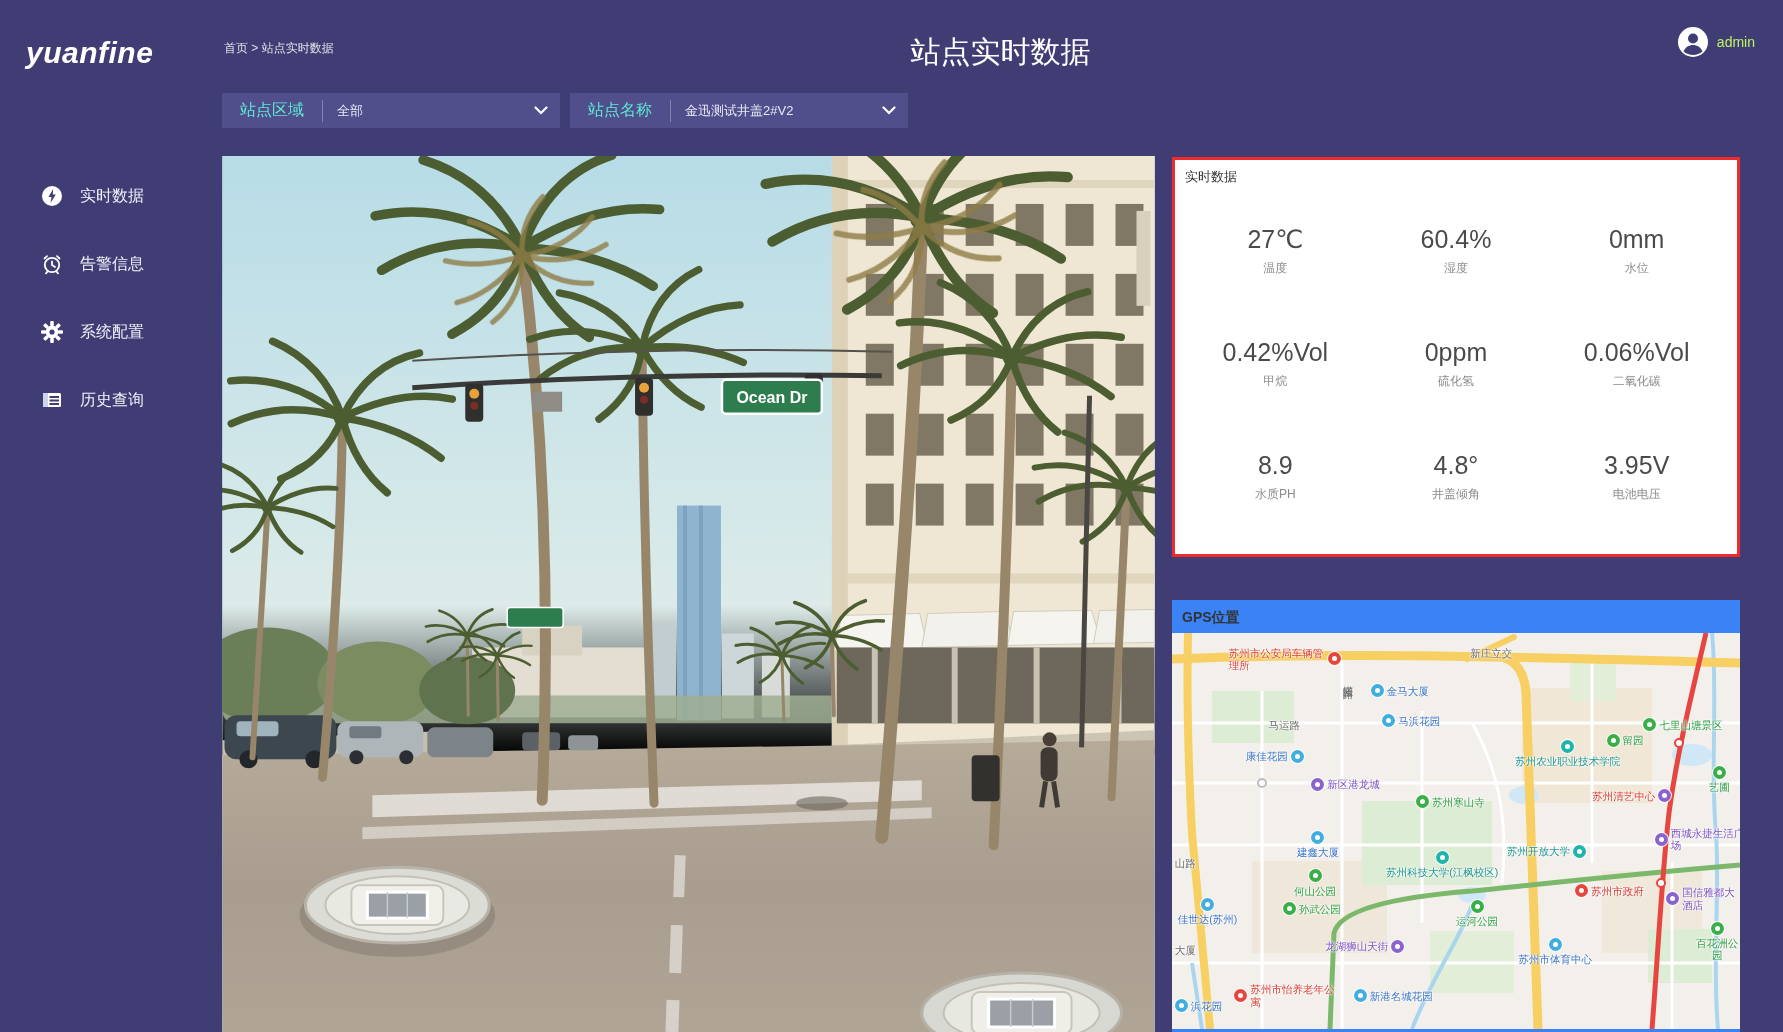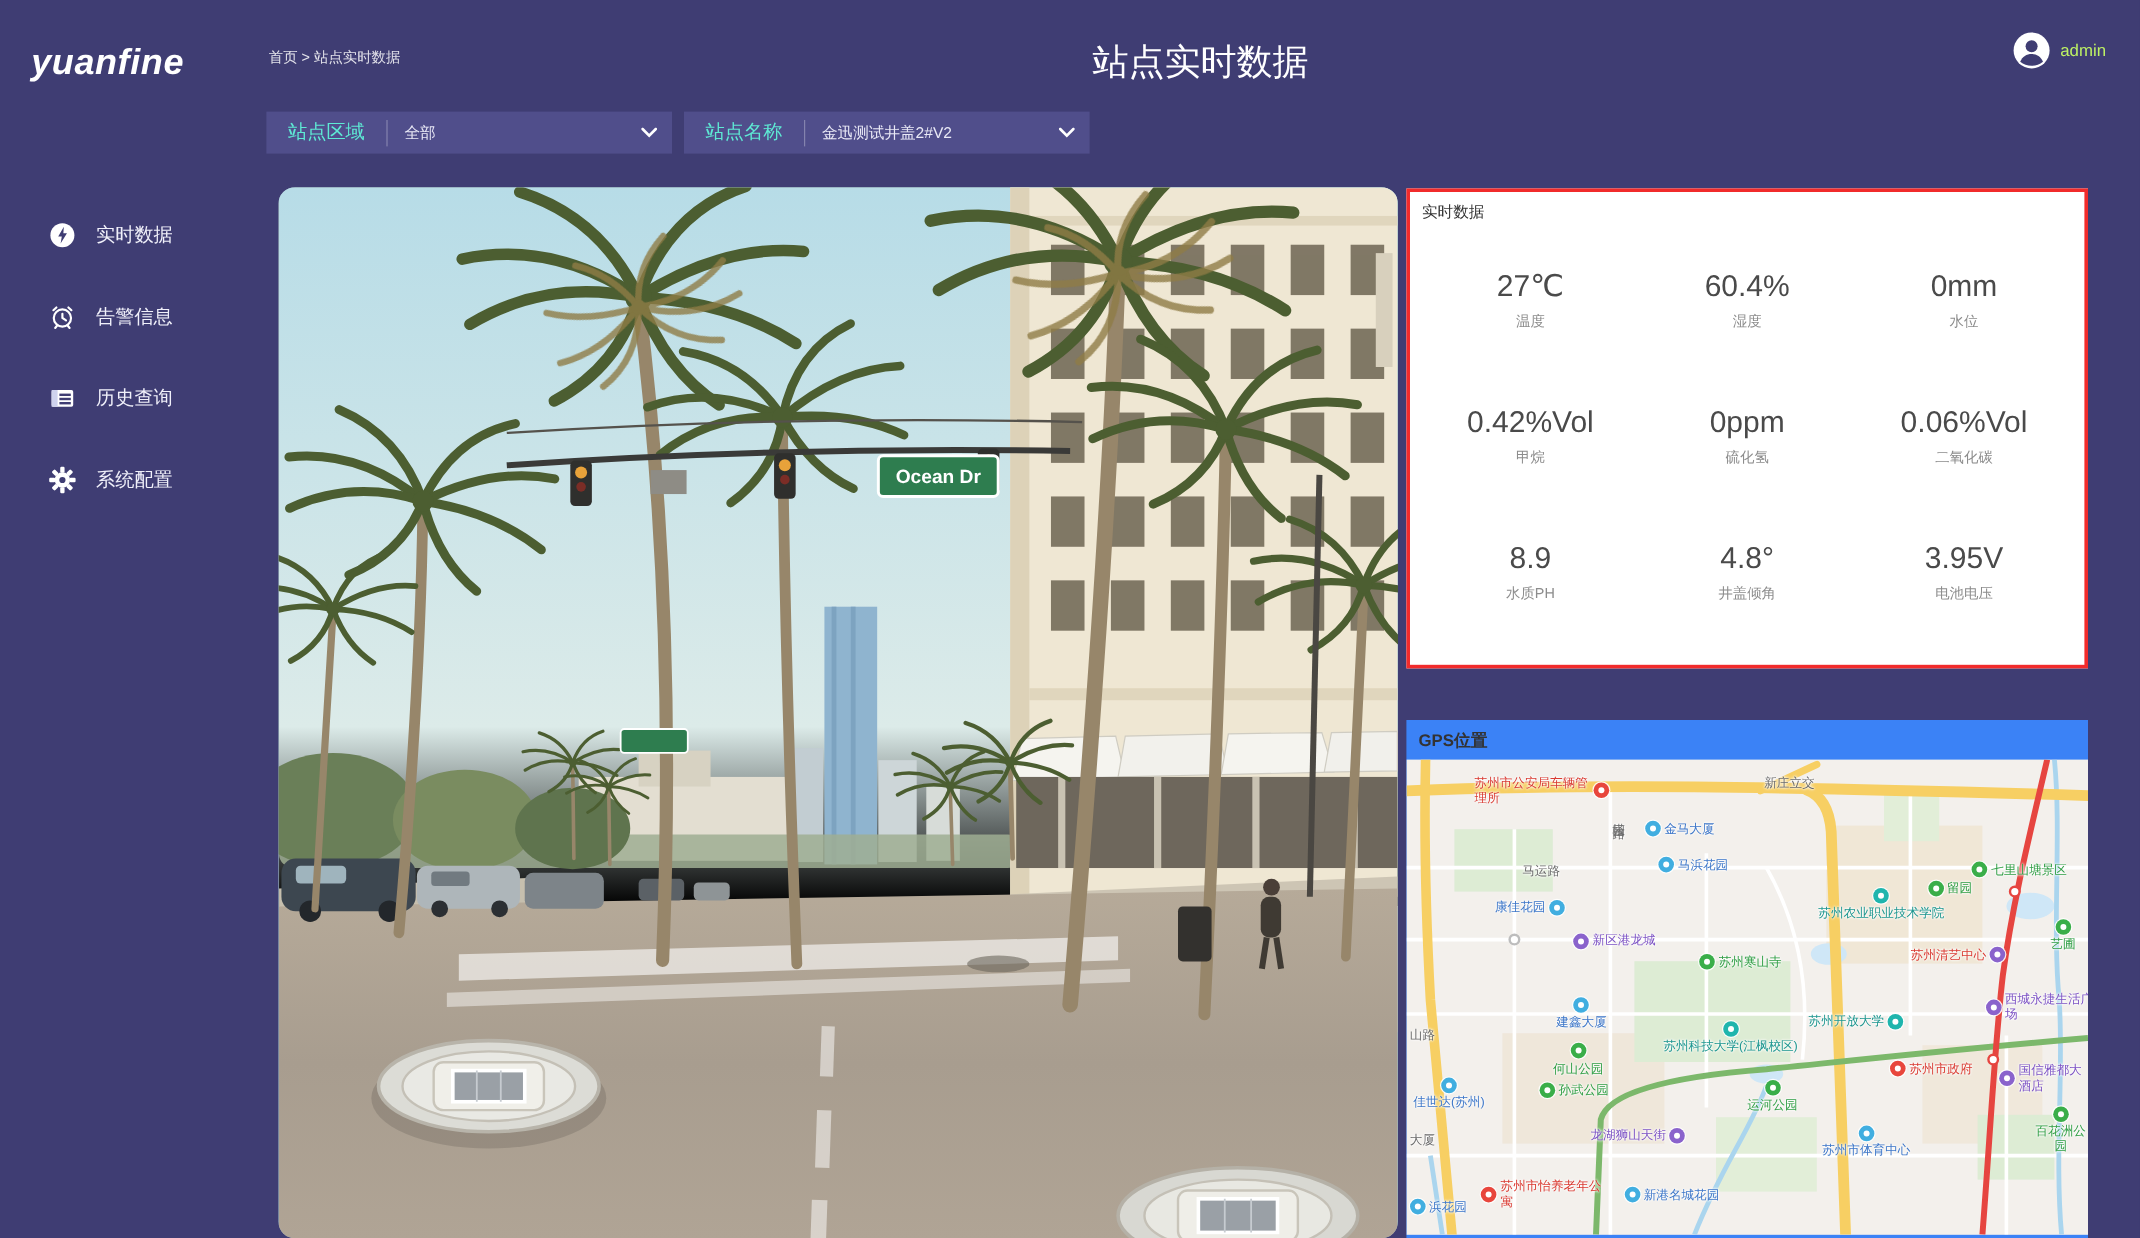--- a/index.html
+++ b/index.html
@@ -35,21 +35,21 @@
   .filters{position:absolute;left:222px;top:93px;display:flex;gap:10px;}
   .filter-group{display:flex;align-items:center;height:35px;background:var(--panel,#504e8b);cursor:pointer;}
   .filter-label{padding:0 18px;font-size:16px;color:#5eead4;}
   .filter-divider{width:1px;height:22px;background:rgba(255,255,255,.3);}
   .filter-value{padding:0 14px;font-size:13px;color:#e9e9f6;}
   .fg-region{width:338px;}
   .fg-site{width:338px;}
   .filter-chevron{margin-left:auto;margin-right:12px;display:flex;}
 
   
-  .photo-card{position:absolute;left:232px;top:156px;width:933px;height:876px;overflow:hidden;background:#9db7bd;border-radius:14px;}
+  .photo-card{position:absolute;left:222px;top:156px;width:933px;height:876px;overflow:hidden;background:#9db7bd;}
   .photo-card svg{display:block;}
 
   
   .rt-card{position:absolute;left:1172px;top:157px;width:568px;height:400px;background:#fff;border:3px solid var(--accent-red,#f12b2b);color:#333;}
   .rt-title{padding:8px 0 0 10px;font-size:13px;color:#333;}
   .metrics-grid{display:grid;grid-template-columns:1fr 1fr 1fr;grid-template-rows:1fr 1fr 1fr;height:340px;margin-top:8px;padding:0 10px;}
   .metric{display:flex;flex-direction:column;align-items:center;justify-content:center;gap:6px;}
   .metric-value{font-size:25px;color:#4a4a4a;}
   .metric-label{font-size:12px;color:#8c8c8c;}
 
@@ -92,51 +92,51 @@
       </div>
 
       <div class="menu-item">
         <svg width="24" height="24" viewBox="0 0 24 24" fill="none" stroke="#ffffff" stroke-width="1.8" stroke-linecap="round">
           <circle cx="12" cy="13" r="7.2"></circle>
           <path d="M12 9.5V13l3 2"></path>
           <path d="M4.5 6.5 7 4.2M19.5 6.5 17 4.2"></path>
           <path d="M7.5 19.5 6 21.3M16.5 19.5 18 21.3"></path>
         </svg>
         <span class="mi-label">告警信息</span>
-      </div>
-
-      <div class="menu-item">
-        <svg width="24" height="24" viewBox="0 0 24 24">
-          <rect x="3" y="5" width="18" height="14" rx="1.5" fill="#ffffff"></rect>
-          <rect x="3" y="5" width="5" height="14" fill="#cfd3ee"></rect>
-          <rect x="9.5" y="8" width="9.5" height="2" fill="#3f3d73"></rect>
-          <rect x="9.5" y="11.5" width="9.5" height="2" fill="#3f3d73"></rect>
-          <rect x="9.5" y="15" width="9.5" height="2" fill="#3f3d73"></rect>
-        </svg>
-        <span class="mi-label">历史查询</span>
       </div>
 
       <div class="menu-item">
         <svg width="24" height="24" viewBox="-12 -12 24 24">
           <g fill="#ffffff">
             <circle r="6.4"></circle>
             <g>
               <rect x="-1.8" y="-11" width="3.6" height="5" rx="1"></rect>
               <rect x="-1.8" y="-11" width="3.6" height="5" rx="1" transform="rotate(45)"></rect>
               <rect x="-1.8" y="-11" width="3.6" height="5" rx="1" transform="rotate(90)"></rect>
               <rect x="-1.8" y="-11" width="3.6" height="5" rx="1" transform="rotate(135)"></rect>
               <rect x="-1.8" y="-11" width="3.6" height="5" rx="1" transform="rotate(180)"></rect>
               <rect x="-1.8" y="-11" width="3.6" height="5" rx="1" transform="rotate(225)"></rect>
               <rect x="-1.8" y="-11" width="3.6" height="5" rx="1" transform="rotate(270)"></rect>
               <rect x="-1.8" y="-11" width="3.6" height="5" rx="1" transform="rotate(315)"></rect>
             </g>
             <circle r="2.6" fill="#3f3d73"></circle>
           </g>
         </svg>
         <span class="mi-label">系统配置</span>
+      </div>
+
+      <div class="menu-item">
+        <svg width="24" height="24" viewBox="0 0 24 24">
+          <rect x="3" y="5" width="18" height="14" rx="1.5" fill="#ffffff"></rect>
+          <rect x="3" y="5" width="5" height="14" fill="#cfd3ee"></rect>
+          <rect x="9.5" y="8" width="9.5" height="2" fill="#3f3d73"></rect>
+          <rect x="9.5" y="11.5" width="9.5" height="2" fill="#3f3d73"></rect>
+          <rect x="9.5" y="15" width="9.5" height="2" fill="#3f3d73"></rect>
+        </svg>
+        <span class="mi-label">历史查询</span>
       </div>
 
     </div>
   </div>
 
   <div class="breadcrumb">首页 &gt; 站点实时数据</div>
   <div class="page-title">站点实时数据</div>
   <div class="user-box">
     <svg width="32" height="32" viewBox="0 0 32 32">
       <circle cx="16" cy="16" r="15" fill="#ffffff"></circle>
@@ -571,21 +571,21 @@
           <span class="poi-label">苏州市体育中心</span>
         </div>
         <div class="poi c-green ipos-above" style="left: 92%; top: 73%;">
           <span class="poi-icon"></span>
           <span class="poi-label">百花洲公园</span>
         </div>
         <div class="poi c-blue ipos-before" style="left: 32%; top: 90%;">
           <span class="poi-icon"></span>
           <span class="poi-label">新港名城花园</span>
         </div>
-        <div class="poi c-dark ipos-none" style="left: 17%; top: 22%;">
+        <div class="poi c-dark ipos-none" style="left: 17%; top: 22%; font-family: Liberation Serif, serif;">
           <span class="poi-label">马运路</span>
         </div>
         <div class="poi c-dark ipos-none vert" style="left: 30%; top: 11%;">
           <span class="poi-label">塔园路</span>
         </div>
         <div class="poi c-dark ipos-none" style="left: 0.5%; top: 56.5%; align-items: center;">
           <span class="poi-label">山路</span>
         </div>
         <div class="poi c-dark ipos-none" style="left: 0.5%; top: 78.5%;">
           <span class="poi-label">大厦</span>

